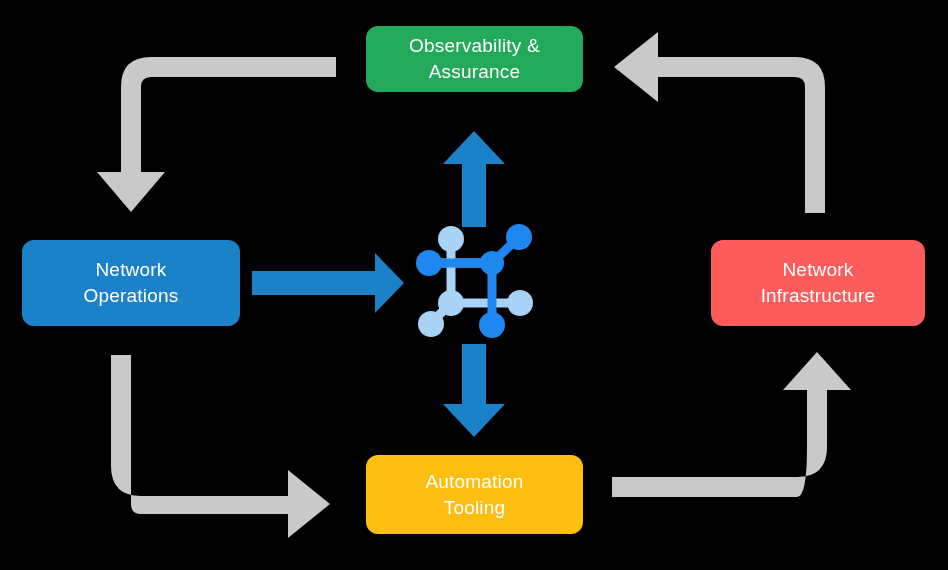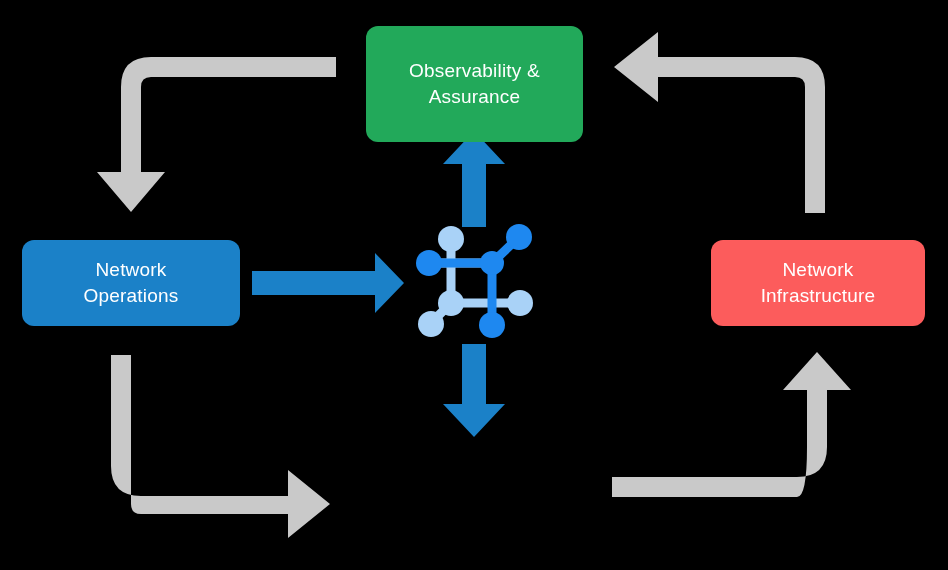--- a/index.html
+++ b/index.html
@@ -35,21 +35,21 @@
     display: block;
   }
   .svg-layer {
     position: absolute;
     left: 0;
     top: 0;
     width: 948px;
     height: 570px;
     pointer-events: none;
   }
-  #box-observability { left: 366px; top: 26px;  width: 217px; height: 116px; }
+  #box-observability { left: 366px; top: 26px;  width: 217px; height: 66px; }
   #box-operations    { left: 22px;  top: 240px; width: 218px; height: 86px; }
   #box-infrastructure{ left: 711px; top: 240px; width: 214px; height: 86px; }
   #box-automation    { left: 366px; top: 455px; width: 217px; height: 79px; }
 </style>
 </head>
 <body>
 
 <div id="canvas">
 
   <svg class="svg-layer" viewBox="0 0 948 570" xmlns="http://www.w3.org/2000/svg">
@@ -190,14 +190,18 @@
   <div class="node-box" id="box-operations" style="background:#1b81c8;">
     <span class="node-label">Network
 Operations</span>
   </div>
 
   <div class="node-box" id="box-infrastructure" style="background:#fc5c5c;">
     <span class="node-label">Network
 Infrastructure</span>
   </div>
 
+  <div class="node-box" id="box-automation" style="background:#fdbe12;">
+    <span class="node-label">Automation
+Tooling</span>
+  </div>
 
 </div>
 
 </body></html>

